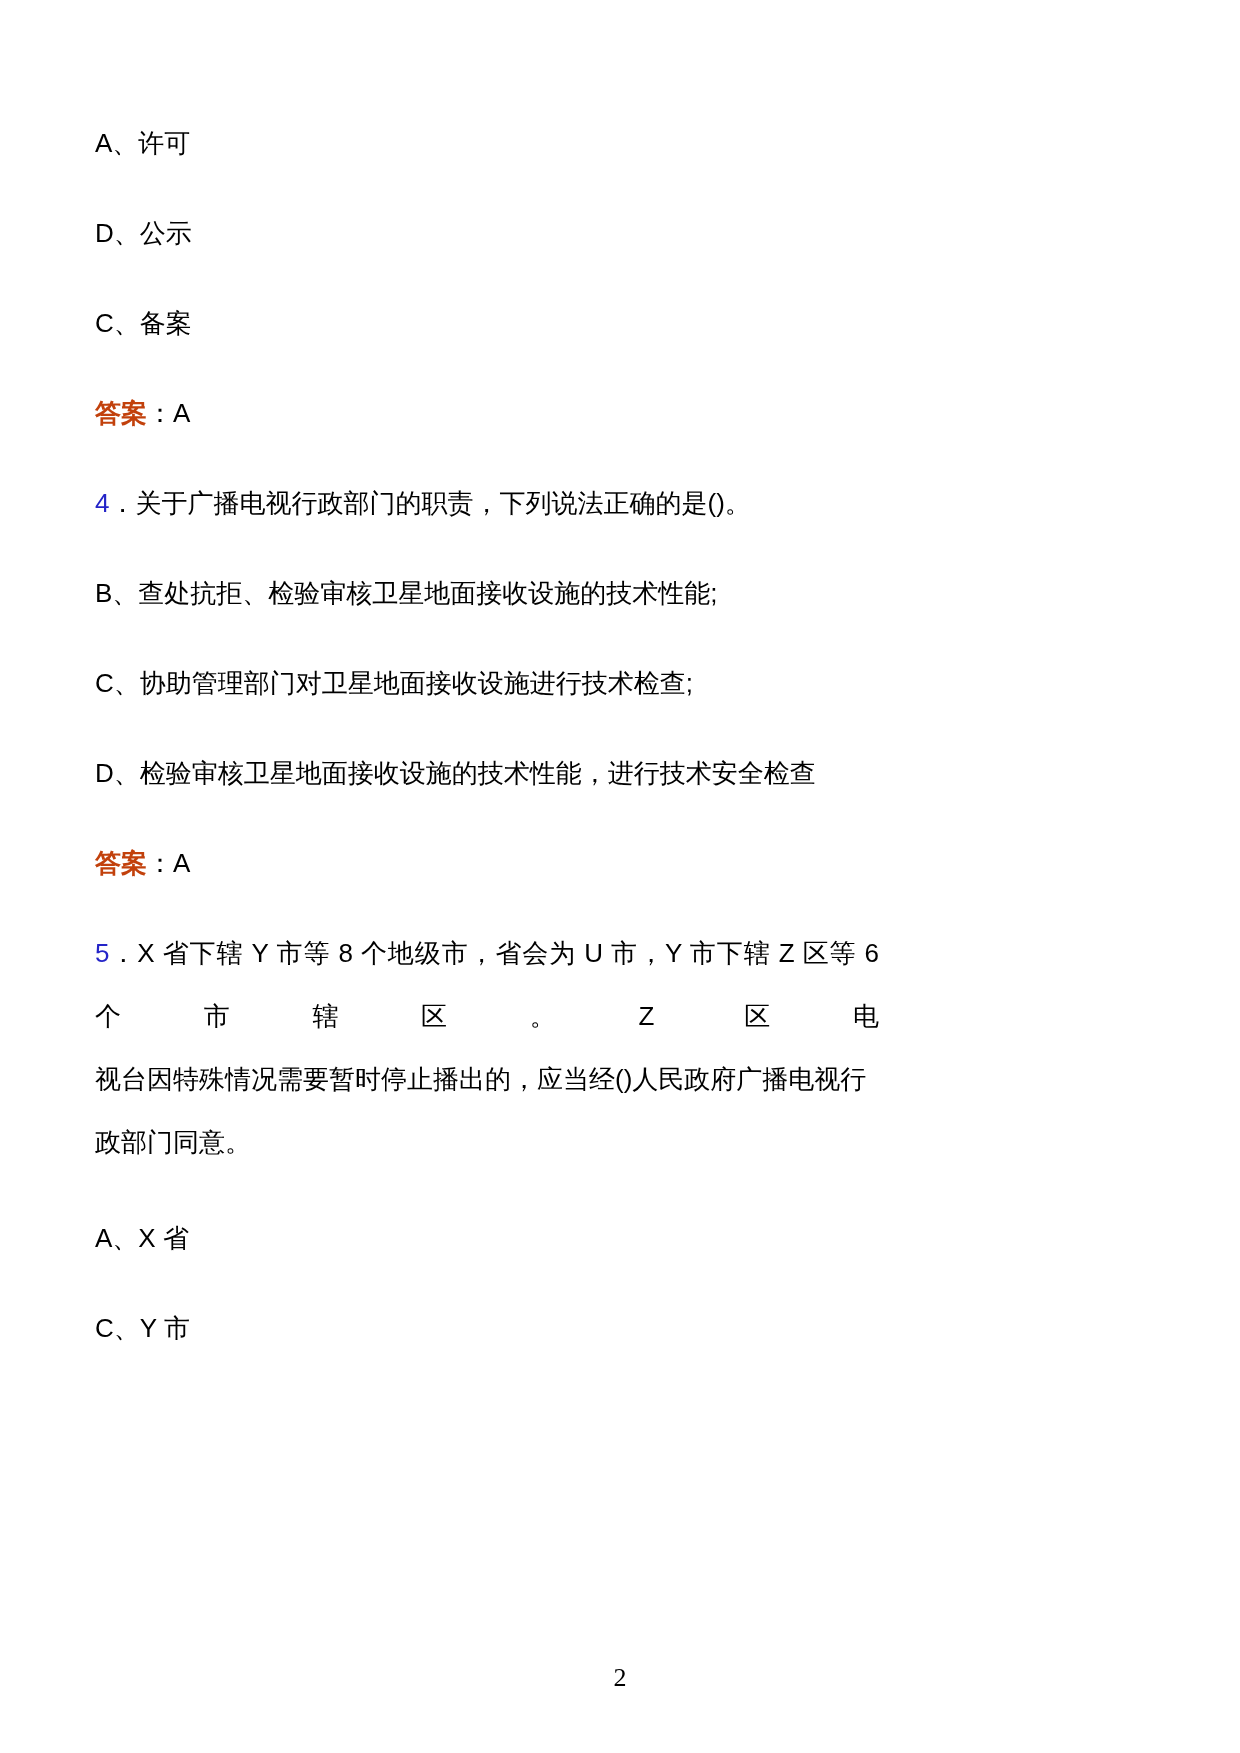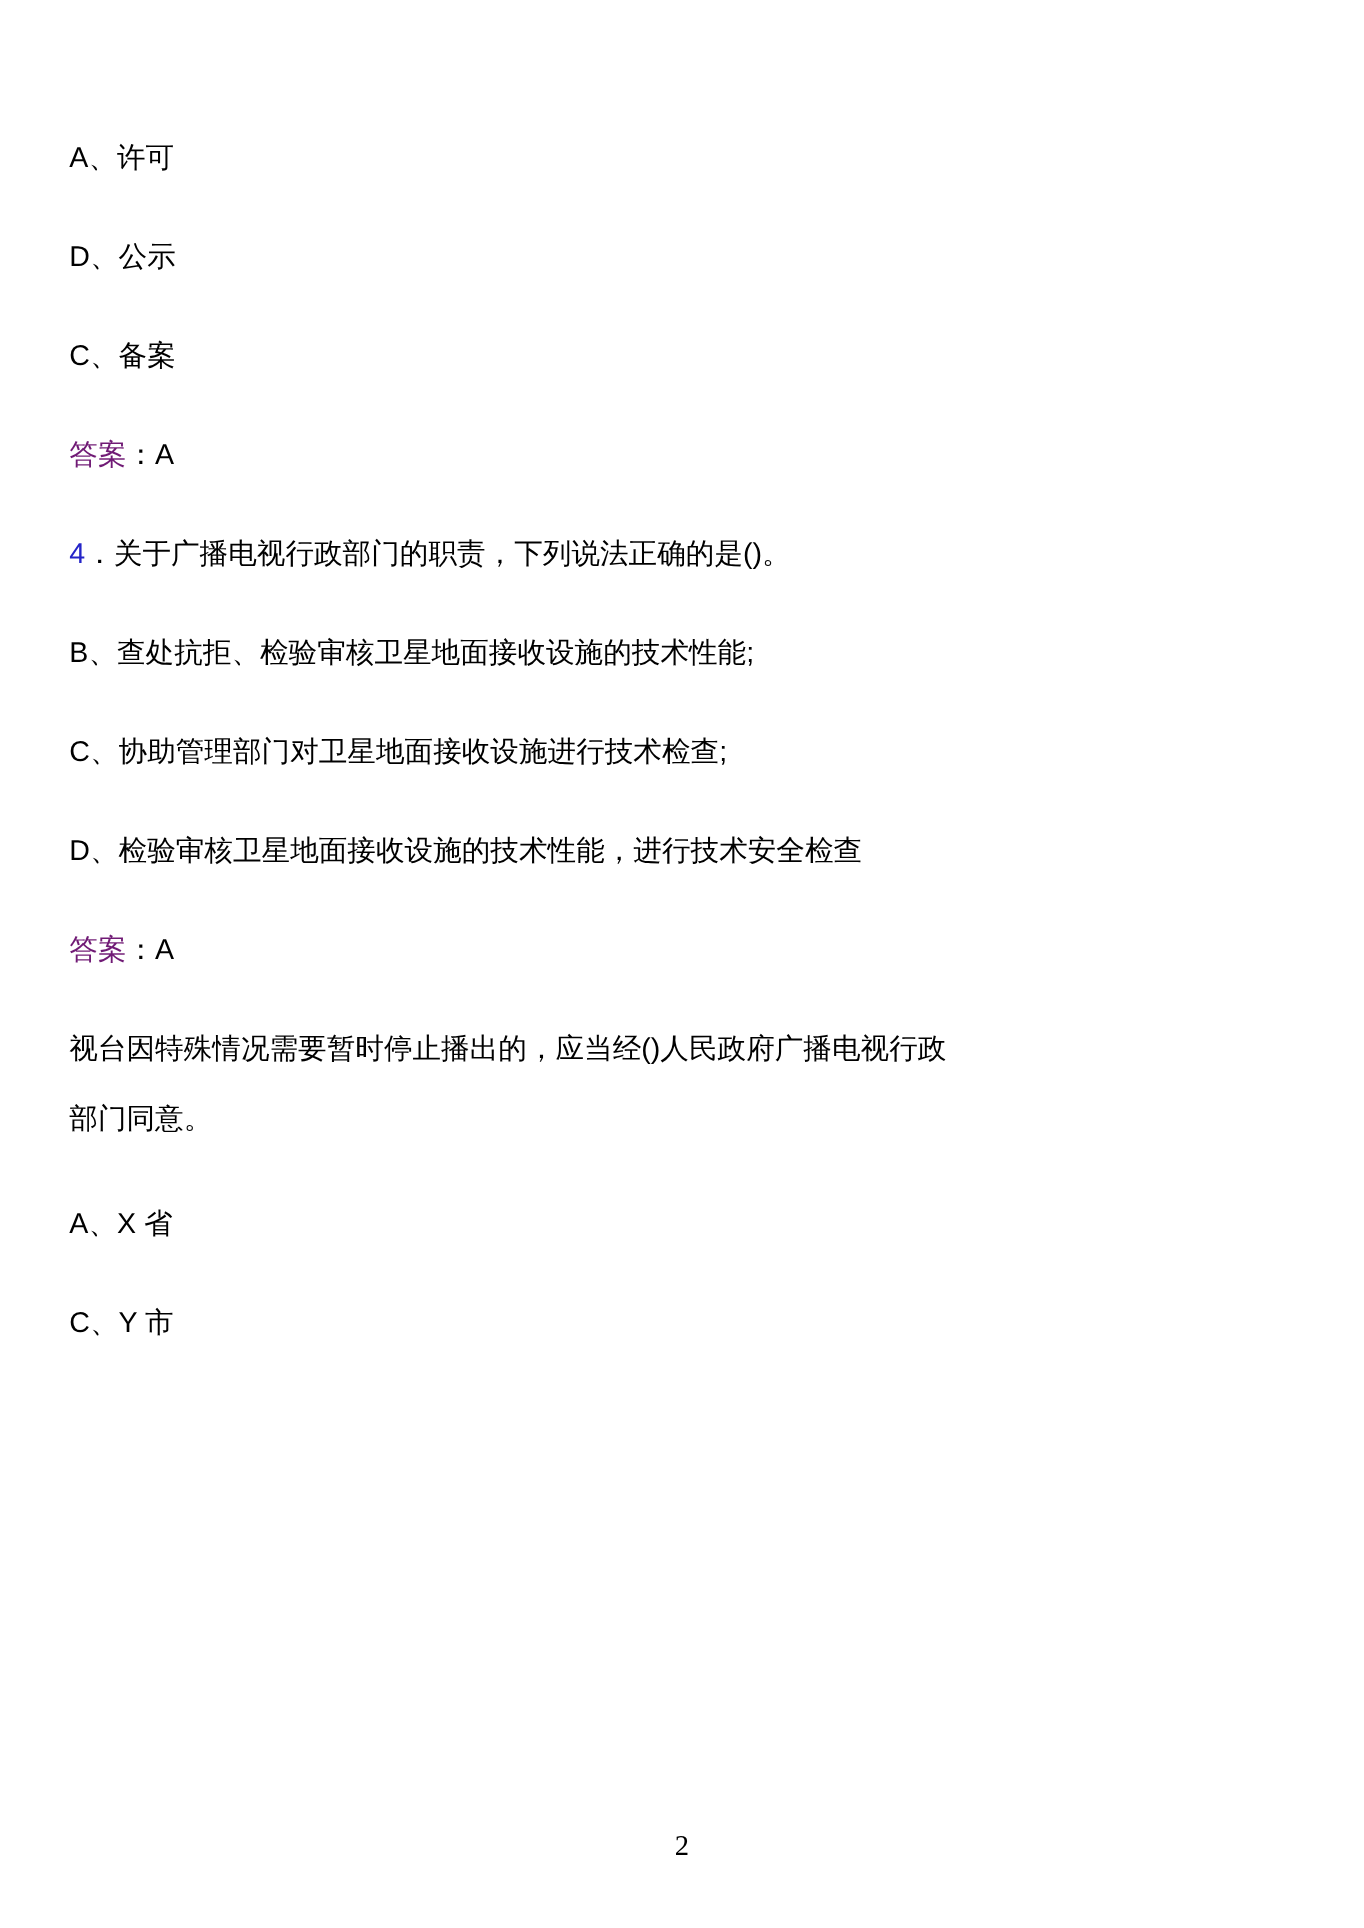--- a/index.html
+++ b/index.html
@@ -6,21 +6,21 @@
     margin: 0;
     padding: 0;
     background: #ffffff;
   }
   .page {
     position: relative;
     width: 1032px;
     height: 1753px;
     background: #ffffff;
     box-sizing: border-box;
-    padding: 112px 153px 0 63px;
+    padding: 112px 153px 0 95px;
     font-family: "Liberation Sans", "DejaVu Sans", sans-serif;
     font-size: 26px;
     color: #000000;
     overflow: hidden;
   }
   .para {
     line-height: 63px;
     margin: 0 0 27px 0;
     white-space: nowrap;
   }
@@ -32,22 +32,22 @@
     margin-bottom: 33px;
   }
   .jline {
     text-align: justify;
     text-align-last: justify;
   }
   .qnum {
     color: #2424c8;
   }
   .answer-label {
-    color: #701a75;
-    font-weight: normal;
+    color: #c2410c;
+    font-weight: bold;
   }
   .page-footer {
     position: absolute;
     left: 0;
     top: 1662px;
     width: 1240px;
     text-align: center;
     font-family: "Liberation Serif", "DejaVu Serif", serif;
     font-size: 26px;
     line-height: 32px;
@@ -67,20 +67,21 @@
 
   <div class="para"><span class="qnum">4</span><span>．</span><span>关于广播电视行政部门的职责，下列说法正确的是()。</span></div>
 
   <div class="para"><span>B、</span><span>查处抗拒、检验审核卫星地面接收设施的技术性能;</span></div>
   <div class="para"><span>C、</span><span>协助管理部门对卫星地面接收设施进行技术检查;</span></div>
   <div class="para"><span>D、</span><span>检验审核卫星地面接收设施的技术性能，进行技术安全检查</span></div>
 
   <div class="para"><span class="answer-label">答案</span><span>：</span><span>A</span></div>
 
   <div class="para multiline stem-q5">
+    <div class="jline"><span class="qnum">5</span><span>．</span><span>X 省下辖 Y 市等 8 个地级市，省会为 U 市，Y 市下辖 Z 区等 6 个市辖区。Z 区电</span></div>
     <div>视台因特殊情况需要暂时停止播出的，应当经()人民政府广播电视行政部门同意。</div>
   </div>
 
   <div class="para"><span>A、</span><span>X 省</span></div>
   <div class="para"><span>C、</span><span>Y 市</span></div>
 
   <div class="page-footer">2</div>
 
 </div>
 

